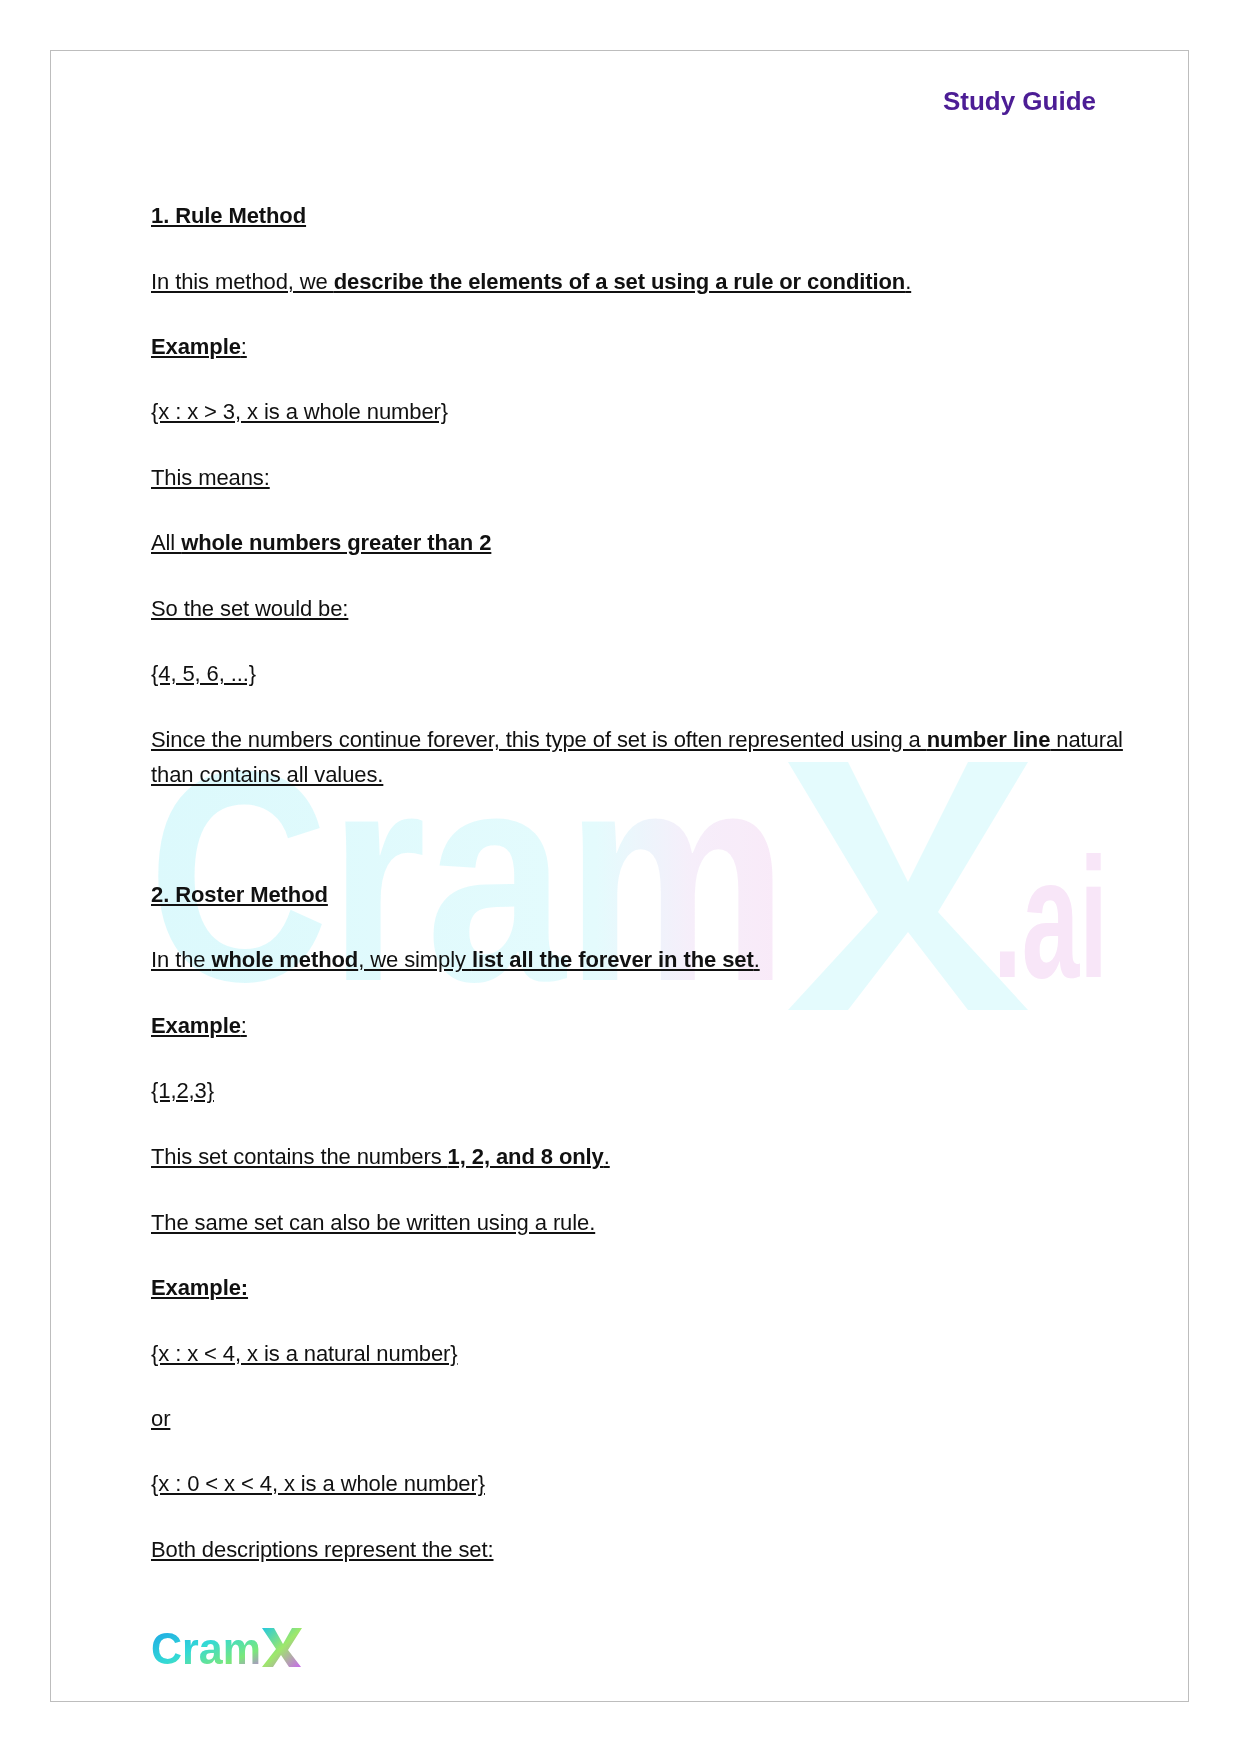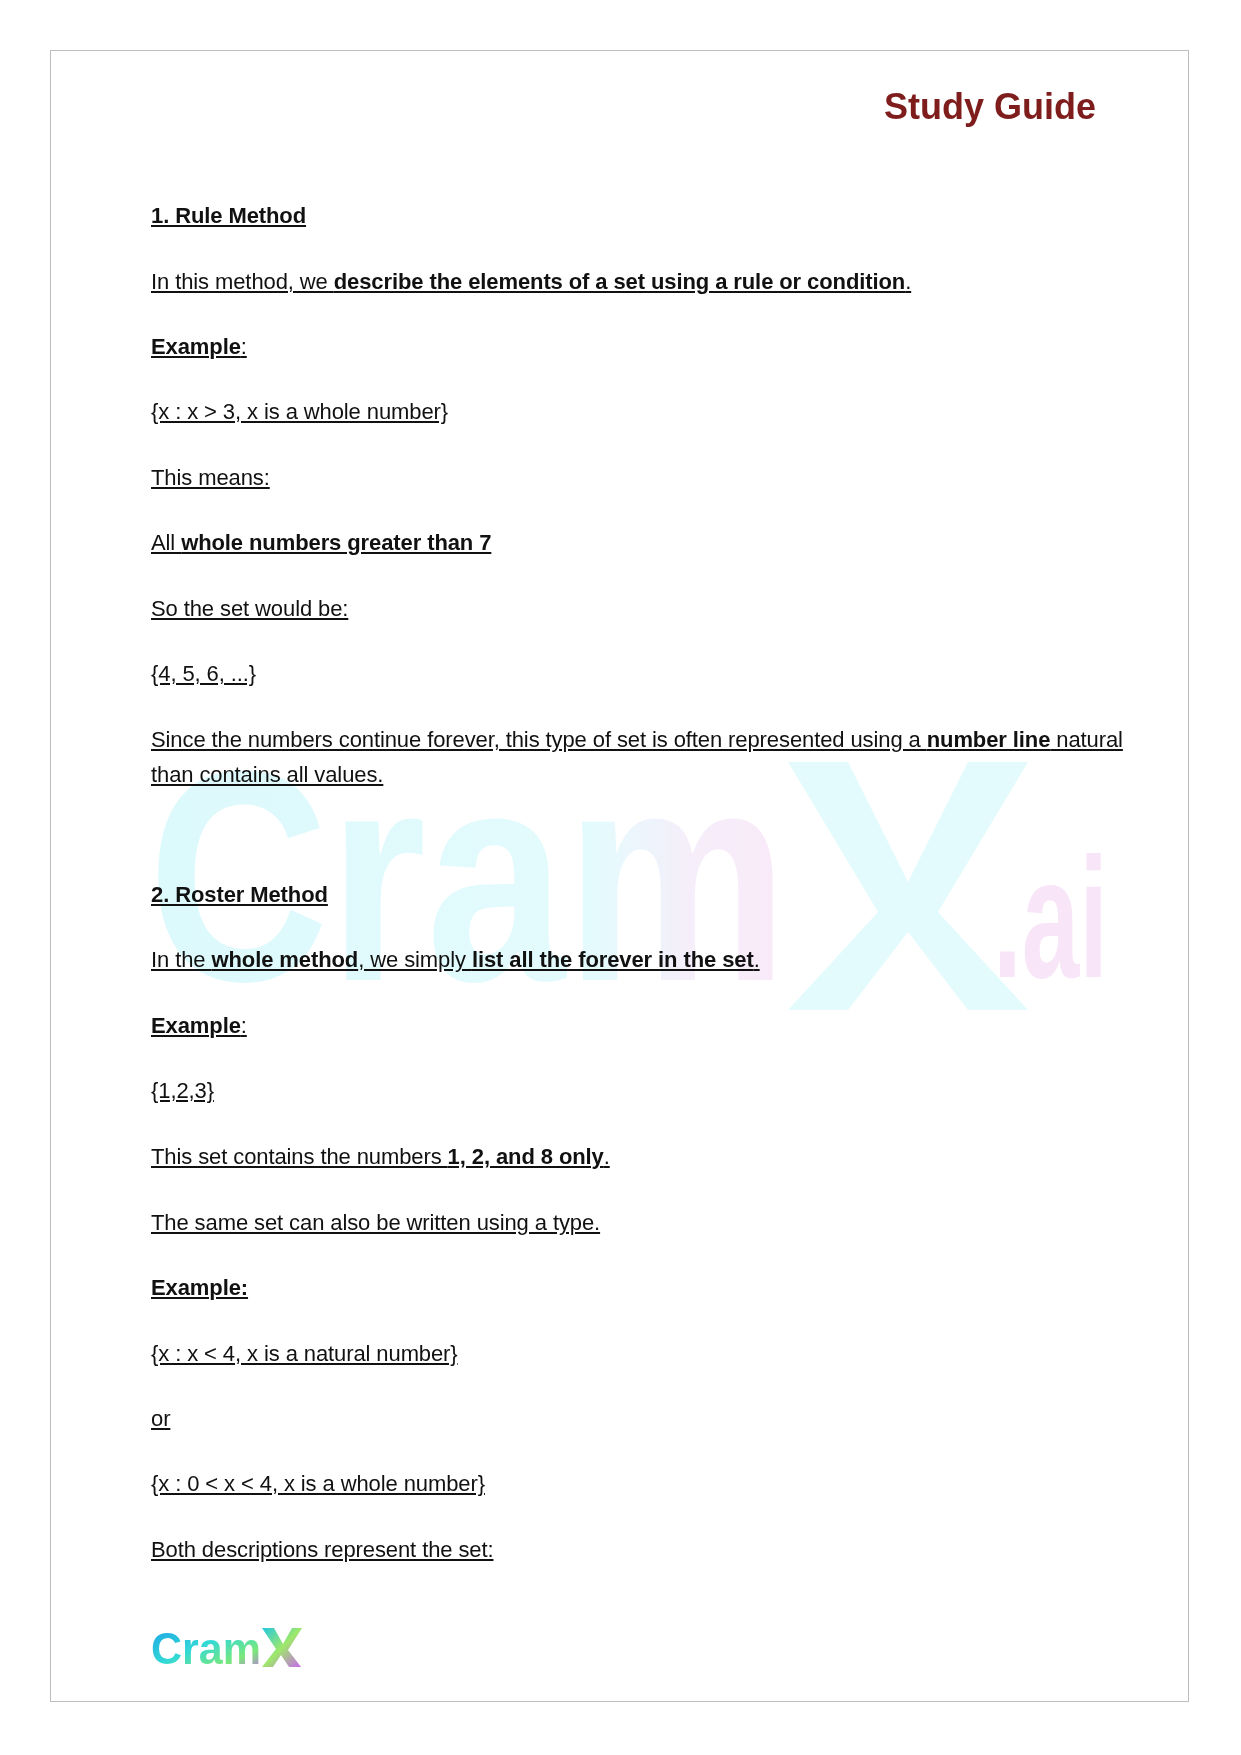--- a/index.html
+++ b/index.html
@@ -1,21 +1,21 @@
 <!DOCTYPE html>
 <html><head>
 <meta charset="utf-8">
 <style>
   html, body { margin: 0; padding: 0; background: #ffffff; }
   body { width: 1241px; height: 1755px; position: relative; overflow: hidden;
          font-family: "Liberation Sans", sans-serif; color: #111; }
   .page-frame { position: absolute; left: 50px; top: 50px; width: 1139px; height: 1652px;
                 border: 1px solid #bdbdbd; box-sizing: border-box; }
-  .title { position: absolute; right: 145px; top: 86px; font-size: 36px; font-weight: bold;
-           color: #7f1d1d; white-space: nowrap; }
+  .title { position: absolute; right: 145px; top: 86px; font-size: 26px; font-weight: bold;
+           color: #4c1d95; white-space: nowrap; }
   .watermark { position: absolute; left: 148px; top: 752px; width: 960px; height: 258px;
                pointer-events: none; z-index: 0; }
   .line { position: absolute; left: 151px; font-size: 22px; line-height: 35px; white-space: nowrap;
           z-index: 1; letter-spacing: -0.1px; text-decoration: underline; }
   .line b { font-weight: bold; }
   .heading { font-weight: bold; }
   .logo { position: absolute; left: 150px; top: 1622px; width: 152px; height: 50px; z-index: 1; }
 </style>
 </head>
 <body>
@@ -41,41 +41,41 @@
 <div class="line heading" style="top:198px">1. Rule Method</div>
 
 <div class="line" style="top:264px"><span>In this method, we </span><b>describe the elements of a set using a rule or condition</b><span>.</span></div>
 
 <div class="line" style="top:329px"><b>Example</b><span>:</span></div>
 
 <div class="line" style="top:394px">{x : x &gt; 3, x is a whole number}</div>
 
 <div class="line" style="top:460px">This means:</div>
 
-<div class="line" style="top:525px"><span>All </span><b>whole numbers greater than 7</b></div>
+<div class="line" style="top:525px"><span>All </span><b>whole numbers greater than 2</b></div>
 
 <div class="line" style="top:591px">So the set would be:</div>
 
 <div class="line" style="top:656px">{4, 5, 6, ...}</div>
 
 <div class="line" style="top:722px"><span>Since the numbers continue forever, this type of set is often represented using a </span><b>number line</b><span> natural</span></div>
 
 <div class="line" style="top:757px">than contains all values.</div>
 
 <div class="line heading" style="top:877px">2. Roster Method</div>
 
 <div class="line" style="top:942px"><span>In the </span><b>whole method</b><span>, we simply </span><b>list all the forever in the set</b><span>.</span></div>
 
 <div class="line" style="top:1008px"><b>Example</b><span>:</span></div>
 
 <div class="line" style="top:1073px">{1,2,3}</div>
 
 <div class="line" style="top:1139px"><span>This set contains the numbers </span><b>1, 2, and 8 only</b><span>.</span></div>
 
-<div class="line" style="top:1205px">The same set can also be written using a type.</div>
+<div class="line" style="top:1205px">The same set can also be written using a rule.</div>
 
 <div class="line" style="top:1270px"><b>Example:</b></div>
 
 <div class="line" style="top:1336px">{x : x &lt; 4, x is a natural number}</div>
 
 <div class="line" style="top:1401px">or</div>
 
 <div class="line" style="top:1466px">{x : 0 &lt; x &lt; 4, x is a whole number}</div>
 
 <div class="line" style="top:1532px">Both descriptions represent the set:</div>

